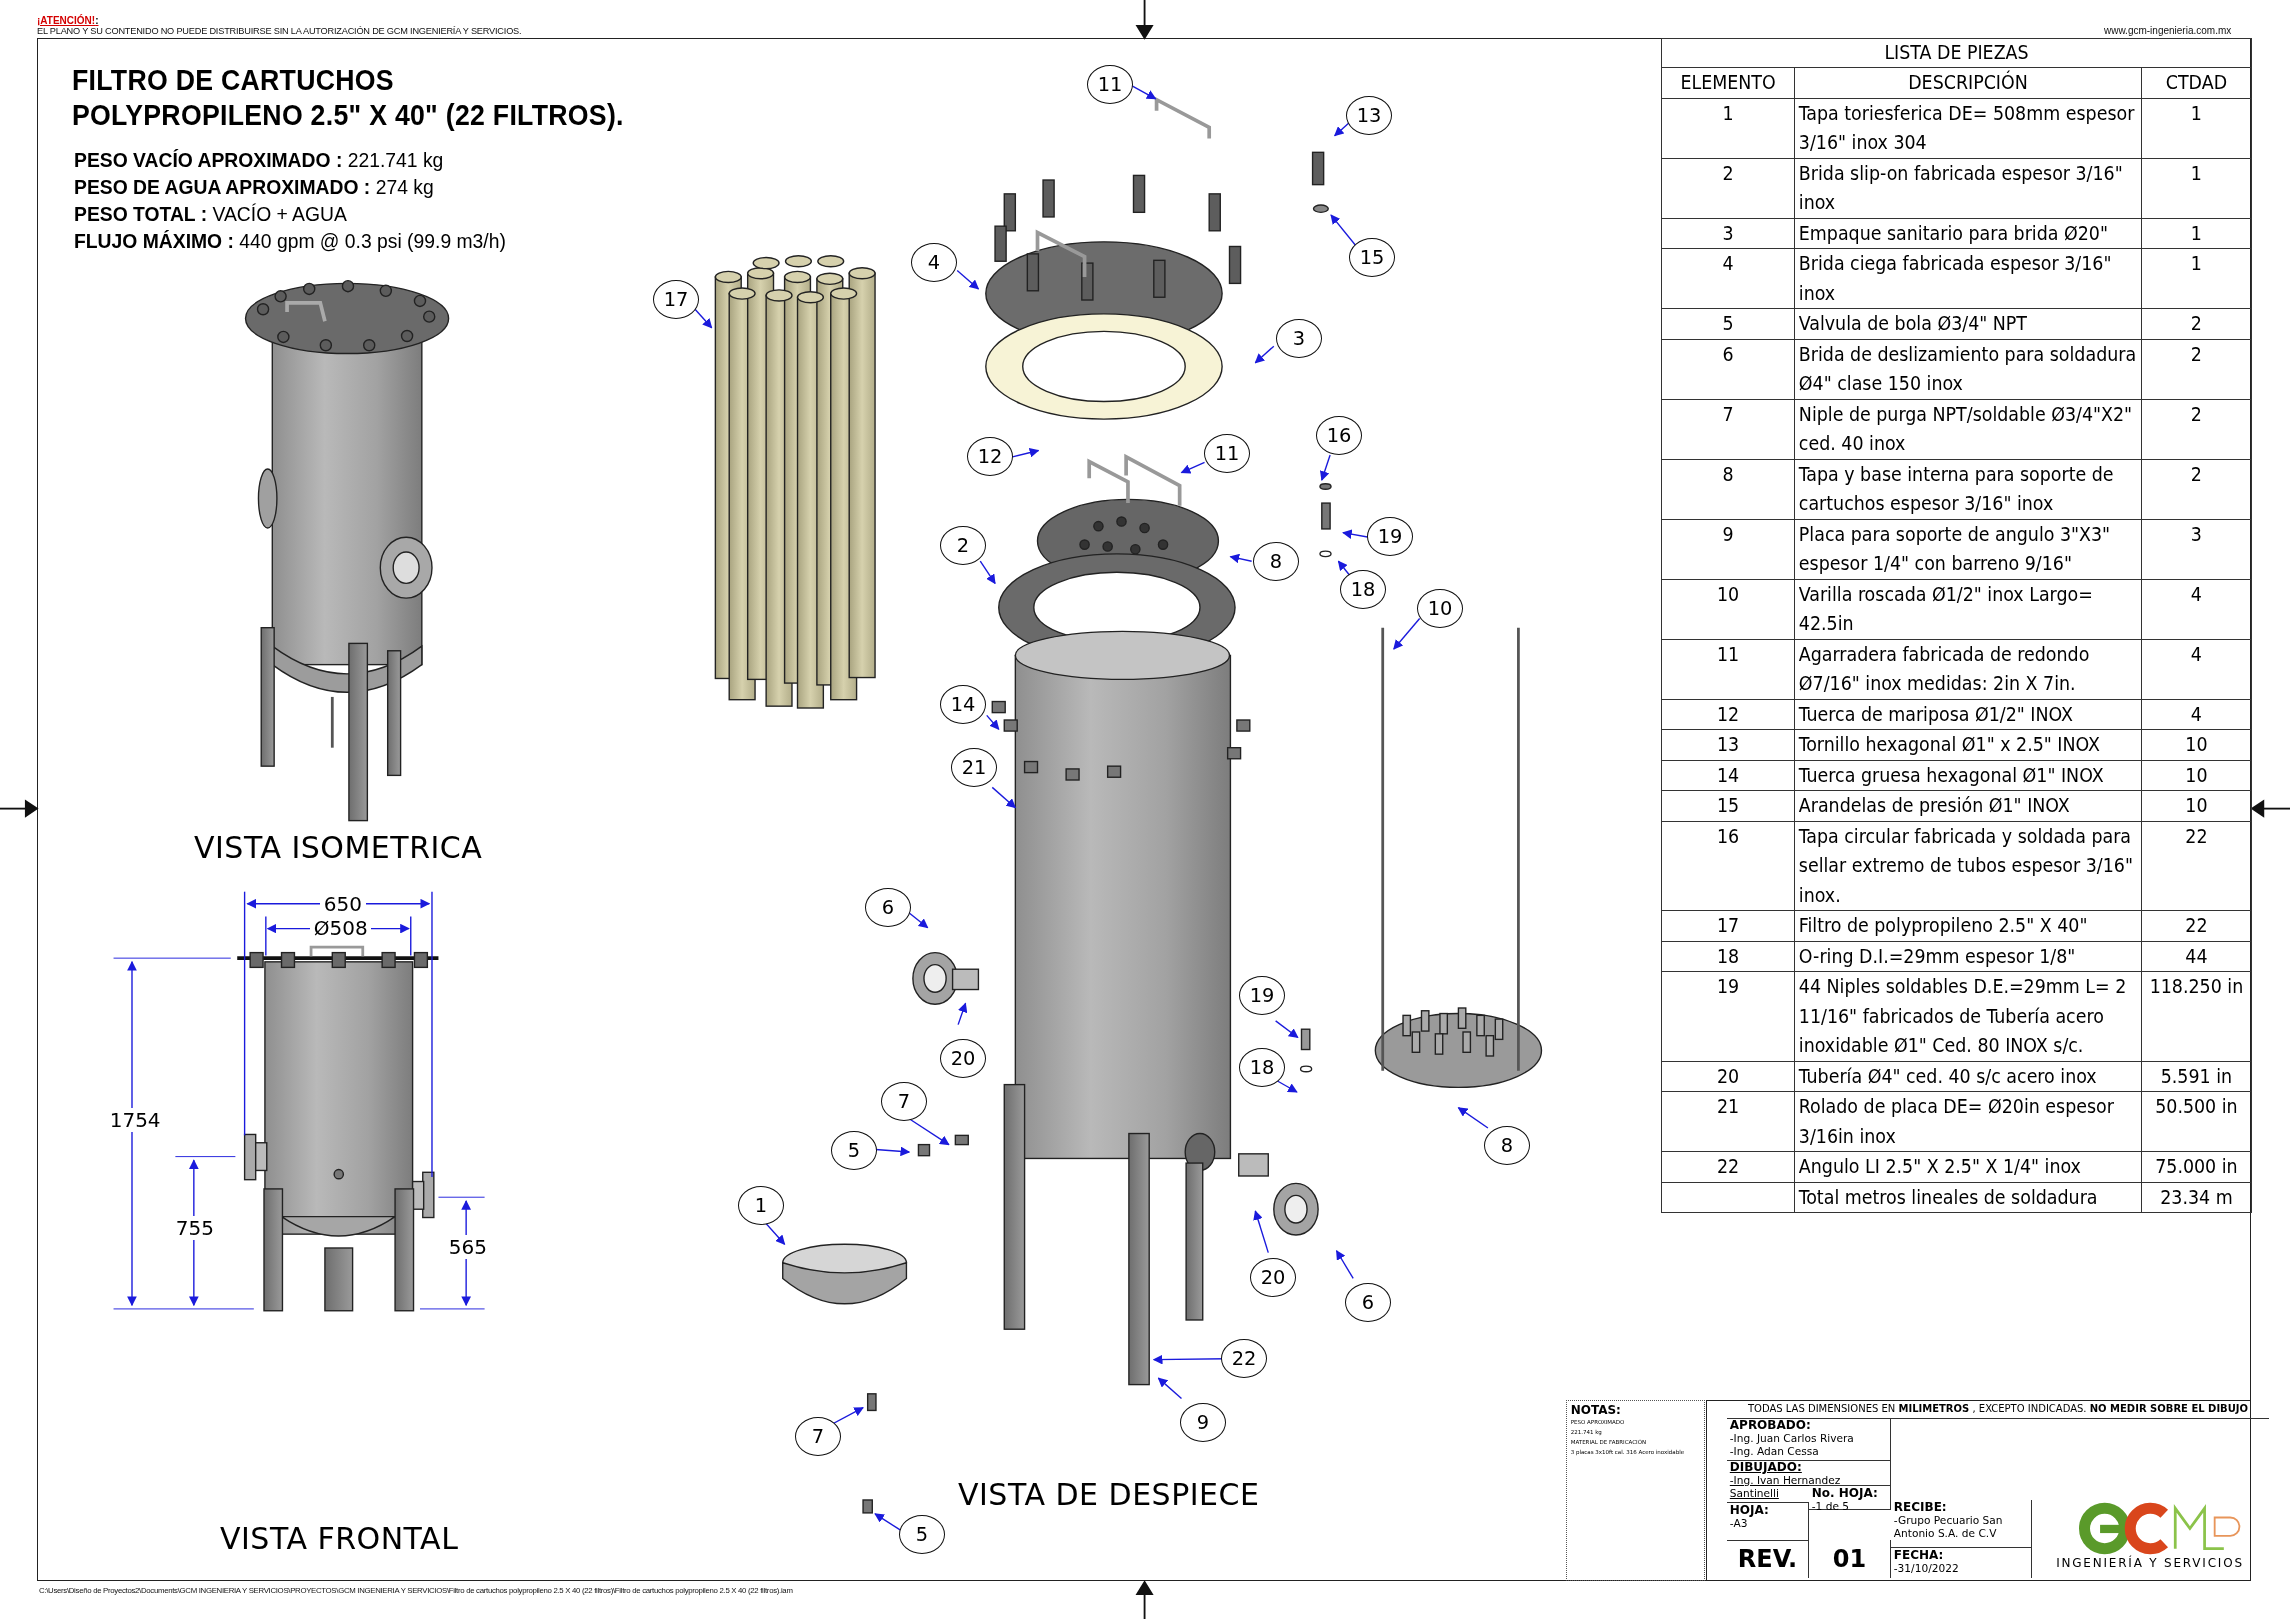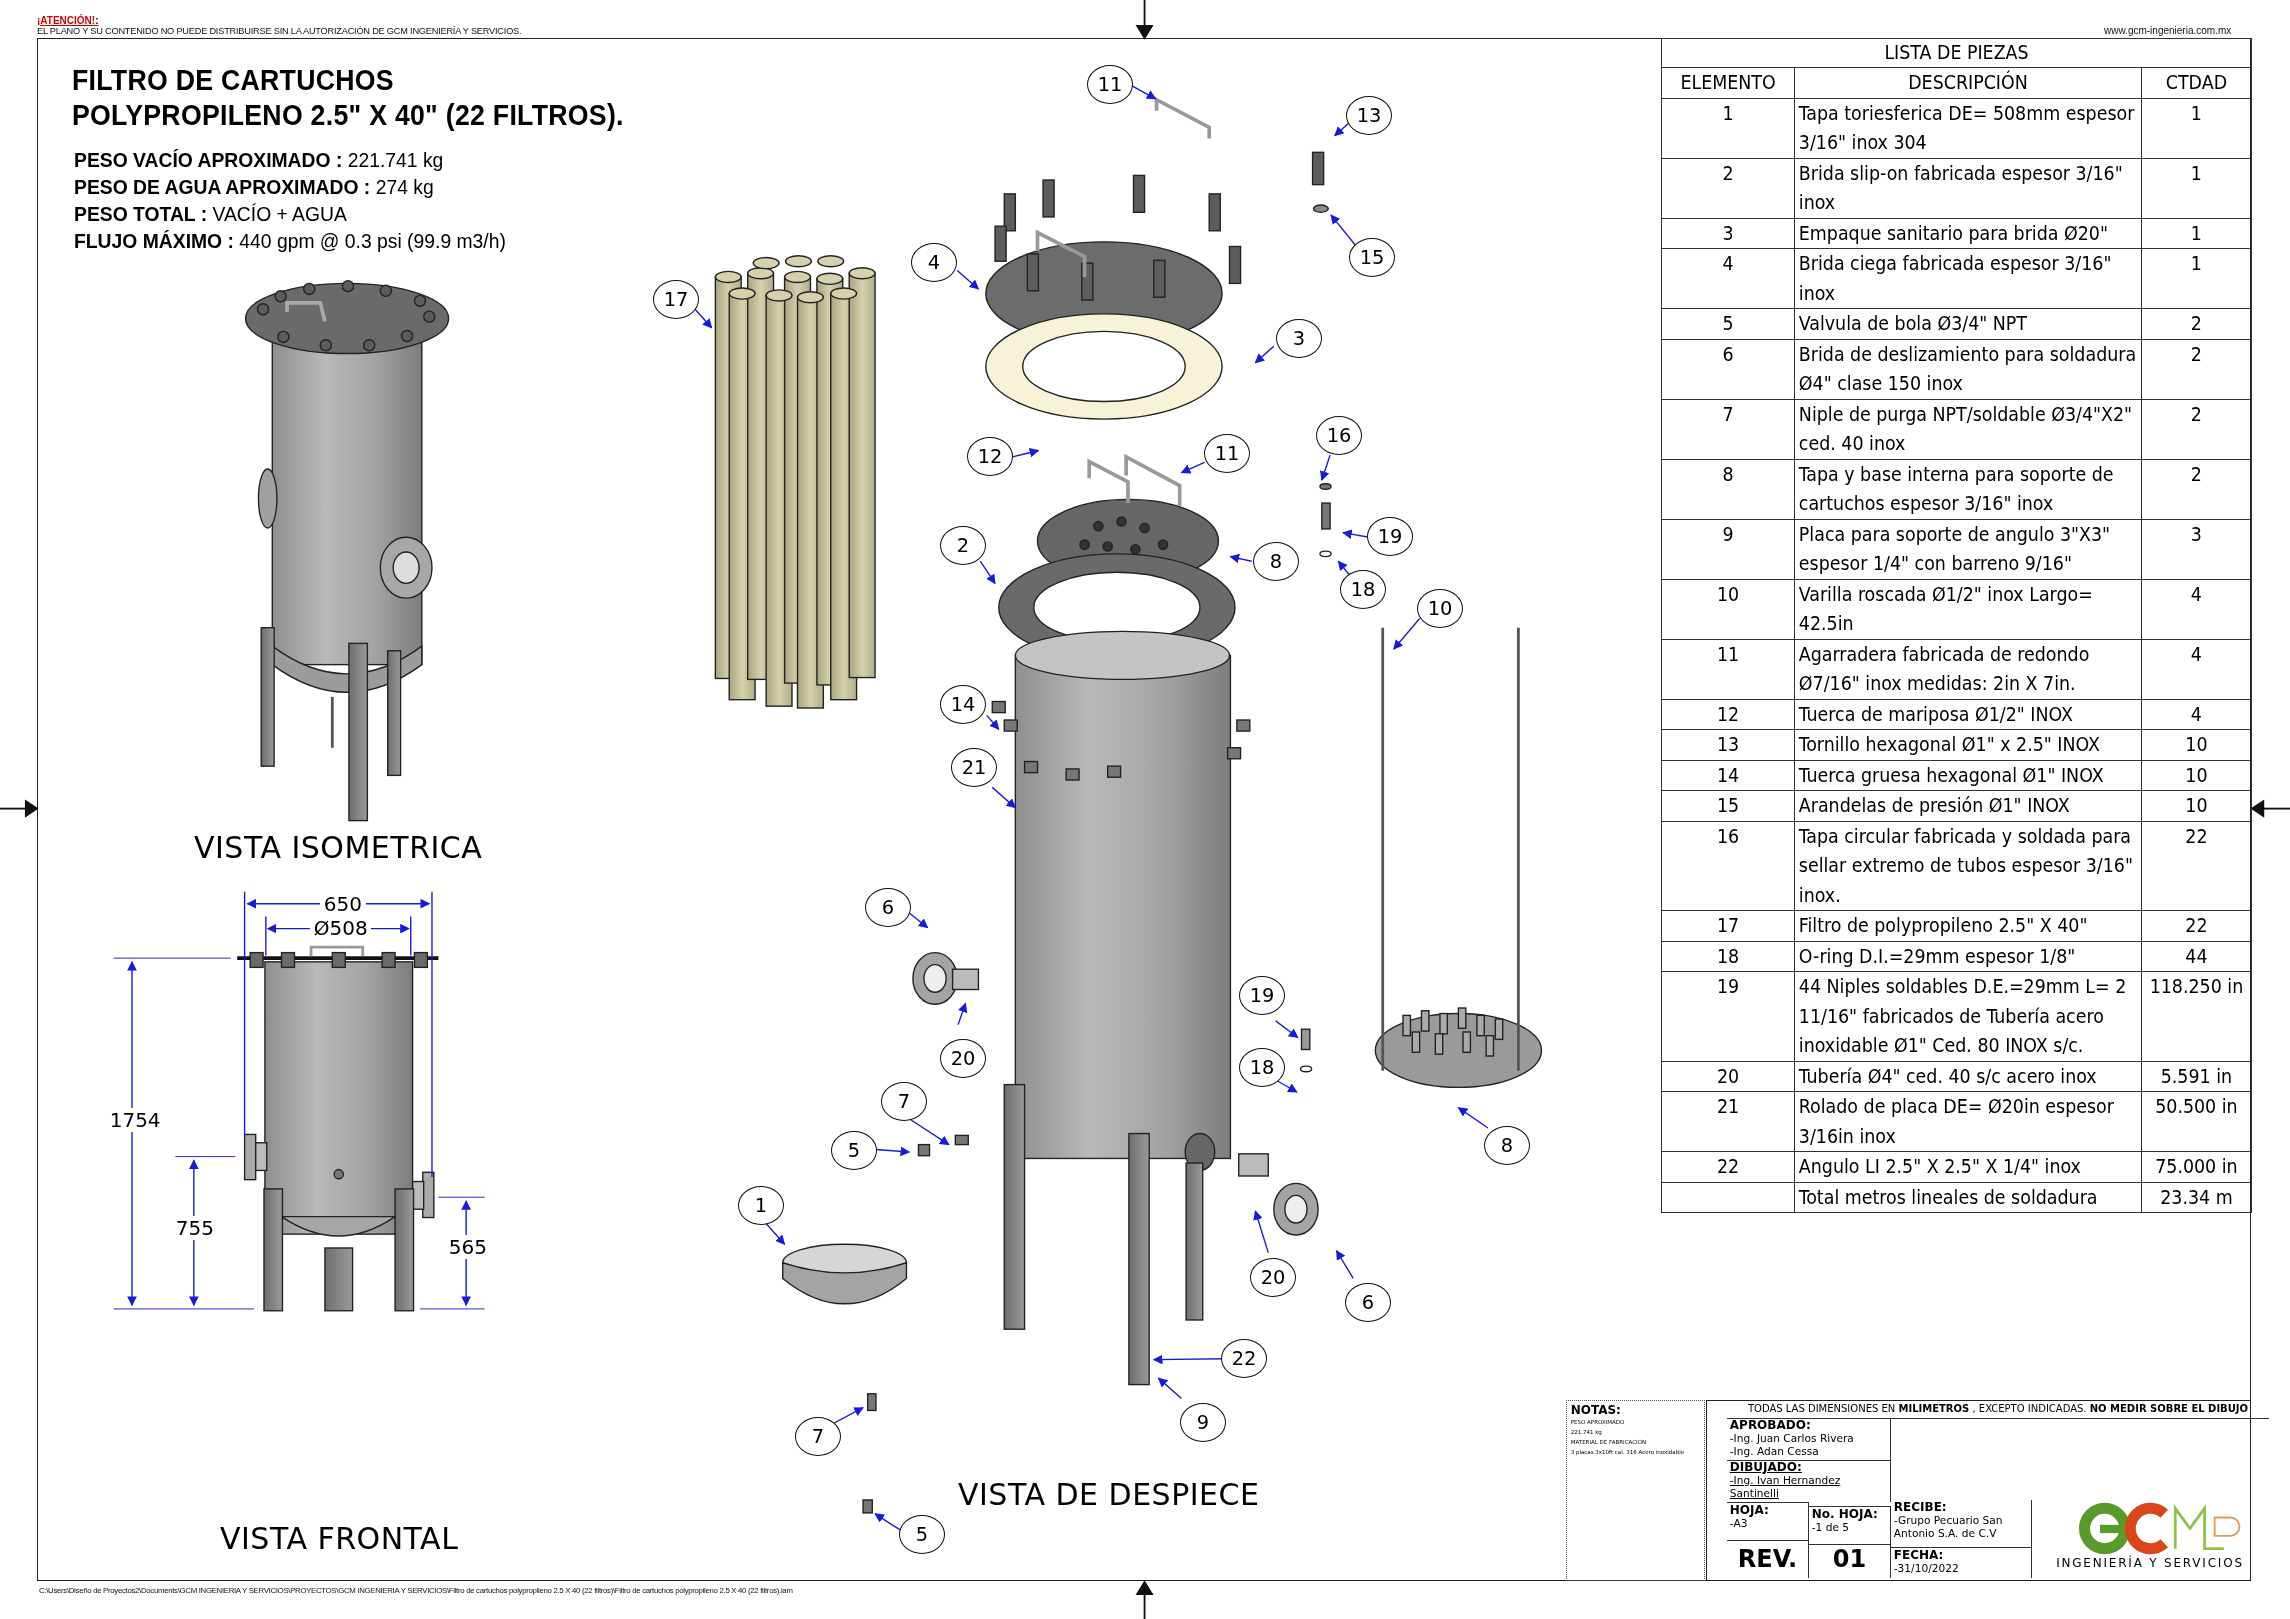--- a/index.html
+++ b/index.html
@@ -502,21 +502,21 @@
     <span>-Ing. Juan Carlos Rivera</span><br>
     <span>-Ing. Adan Cessa</span>
   </div>
   <div class="cell" style="left:0;top:59px;width:164px;height:42px;border-right-width:1.4px;text-decoration:underline;">
     <b>DIBUJADO:</b><br>
     <span>-Ing. Ivan Hernandez Santinelli</span>
   </div>
   <div class="cell" style="left:0;top:101px;width:82px;height:39px;border-top-width:1.4px;border-right-width:1.4px;border-bottom-width:1.4px;">
     <b>HOJA:</b><br><span>-A3</span>
   </div>
-  <div class="cell" style="left:82px;top:105px;width:82px;height:39px;border-top-width:1.4px;border-right-width:1.4px;border-bottom-width:1.4px;">
+  <div class="cell" style="left:82px;top:84px;width:82px;height:25px;border-top-width:1.4px;border-right-width:1.4px;border-bottom-width:1.4px;">
     <b>No. HOJA:</b><br><span>-1 de 5</span>
   </div>
   <div class="cell rev" style="left:0;top:139px;width:82px;height:38px;border-right-width:1.4px;line-height:37px;">REV.</div>
   <div class="cell rev" style="left:82px;top:139px;width:82px;height:38px;border-right-width:1.4px;line-height:37px;">01</div>
   <div class="cell" style="left:164px;top:99px;width:141px;height:48px;border-right-width:1.4px;border-bottom-width:1.4px;">
     <b>RECIBE:</b><br><span>-Grupo Pecuario San Antonio S.A. de C.V</span>
   </div>
   <div class="cell" style="left:164px;top:147px;width:141px;height:30px;border-right-width:1.4px;">
     <b>FECHA:</b><br><span>-31/10/2022</span>
   </div>

